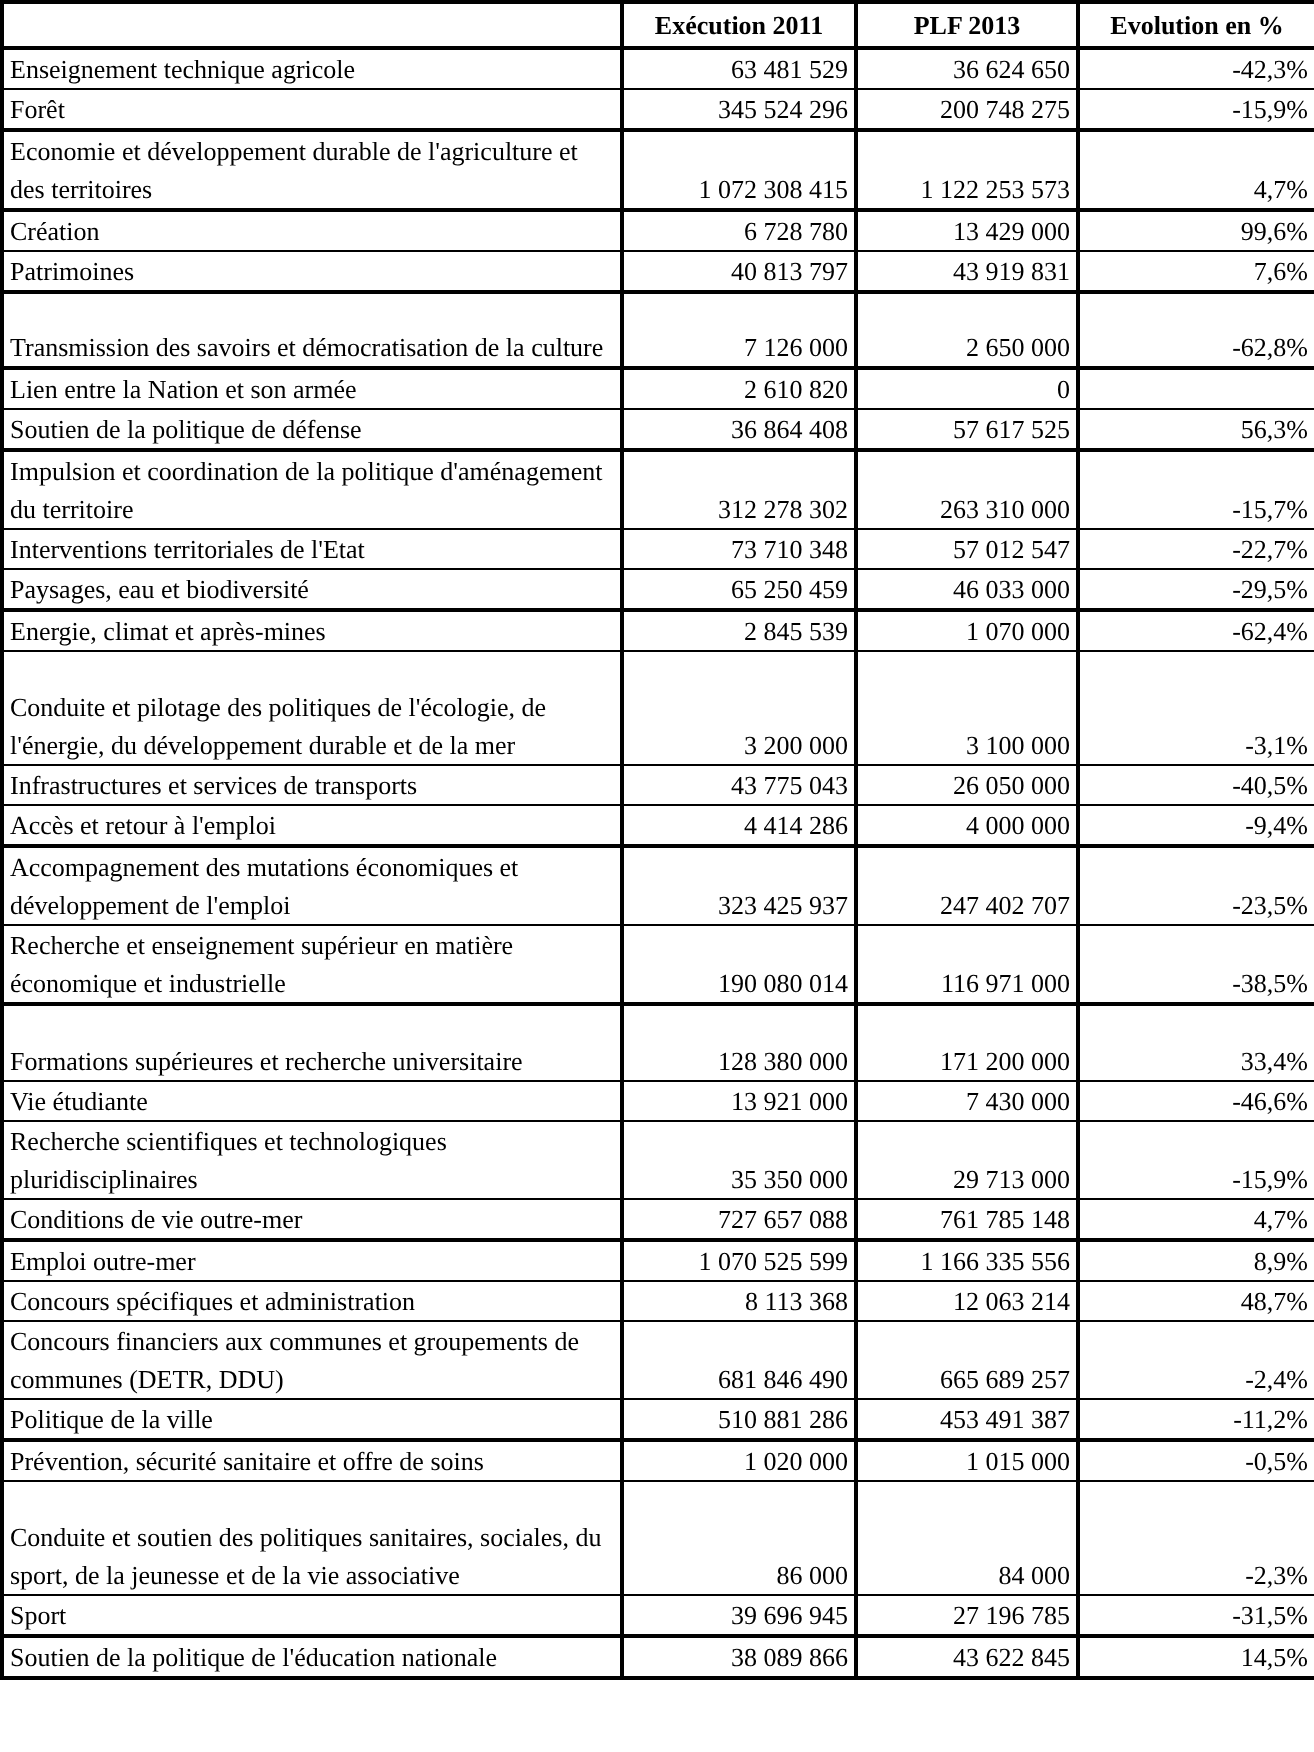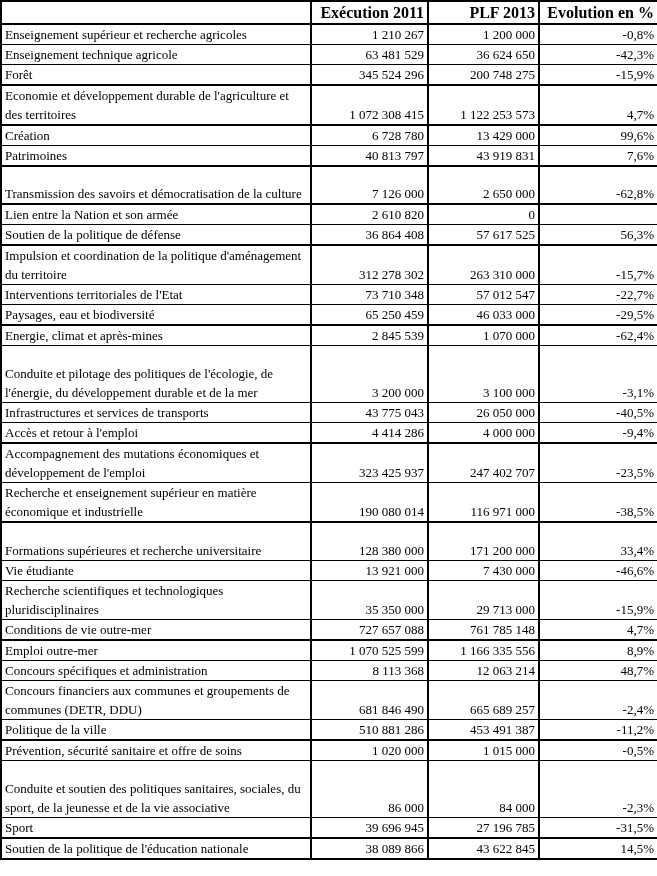--- a/index.html
+++ b/index.html
@@ -29,24 +29,24 @@
   table.budget-table td {
     border: 1px solid #000000;
     border-left-width: 2px;
     border-right-width: 2px;
     padding: 0 3px;
     overflow: hidden;
     line-height: 19px;
   }
   table.budget-table thead th {
     font-weight: bold;
-    text-align: right;
+    text-align: center;
     vertical-align: middle;
     height: 21px;
-    font-size: 16px;
+    font-size: 13px;
     border-bottom-width: 2px;
   }
   table.budget-table td.label {
     text-align: left;
     vertical-align: bottom;
   }
   table.budget-table td.num {
     text-align: right;
     vertical-align: bottom;
     white-space: nowrap;
@@ -69,26 +69,20 @@
     <thead>
       <tr>
         <th></th>
         <th>Exécution 2011</th>
         <th>PLF 2013</th>
         <th>Evolution en %</th>
       </tr>
     </thead>
     <tbody>
 
-    <tr style="height: 19px;">
-          <td class="label">Enseignement supérieur et recherche agricoles</td>
-          <td class="num">1 210 267</td>
-          <td class="num">1 200 000</td>
-          <td class="num">-0,8%</td>
-        </tr>
         <tr style="height: 19px;">
           <td class="label">Enseignement technique agricole</td>
           <td class="num">63 481 529</td>
           <td class="num">36 624 650</td>
           <td class="num">-42,3%</td>
         </tr>
         <tr class="thick" style="height: 19px;">
           <td class="label">Forêt</td>
           <td class="num">345 524 296</td>
           <td class="num">200 748 275</td>

